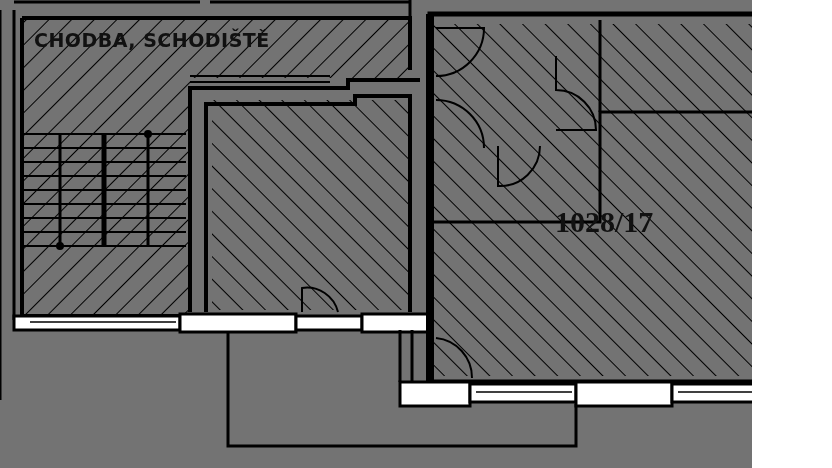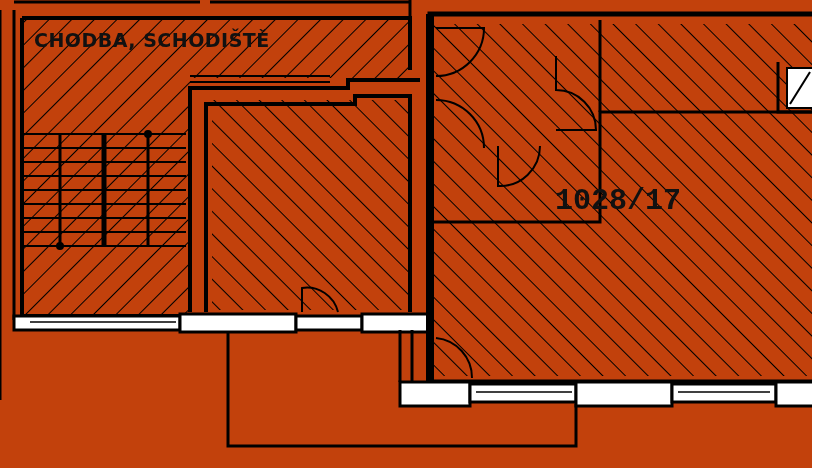--- a/index.html
+++ b/index.html
@@ -1,25 +1,25 @@
 <!DOCTYPE html>
 <html><head>
 <meta charset="utf-8">
 <style>
   html, body { margin:0; padding:0; background:#ffffff; }
-  .canvas { position:relative; width:812px; height:468px; overflow:hidden; background:#c2410c; }
+  .canvas { position:relative; width:752px; height:468px; overflow:hidden; background:#737373; }
   svg { position:absolute; left:0; top:0; }
   .label-corridor {
     position:absolute; left:34px; top:29px;
     font-family:"DejaVu Sans", sans-serif; font-size:19px; font-weight:bold;
     color:#111; letter-spacing:0.5px; background:transparent;
   }
   .label-parcel {
-    position:absolute; left:555px; top:184px;
-    font-family:Liberation Mono, monospace; font-size:30px; font-weight:bold;
+    position:absolute; left:555px; top:205px;
+    font-family:Liberation Serif, serif; font-size:30px; font-weight:bold;
     color:#111;
     text-align:right;
   }
   .watermark {
     position:absolute; left:566px; top:20px;
     font-family:"Liberation Sans", sans-serif; font-size:32px; font-weight:bold;
     color:#e8e8e8; letter-spacing:2px; opacity:0.92;
   }
 </style>
 </head>

